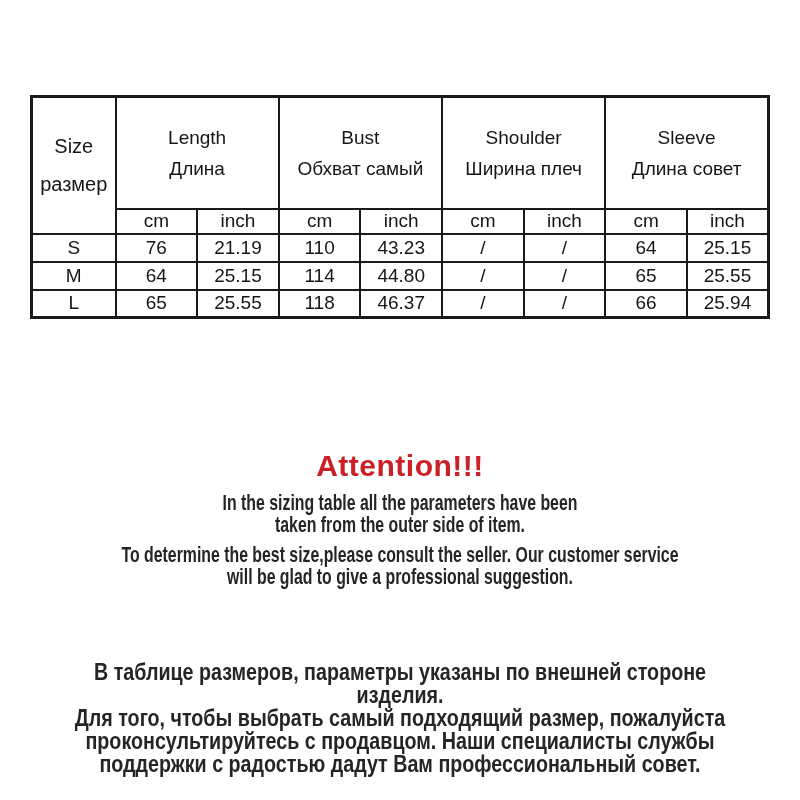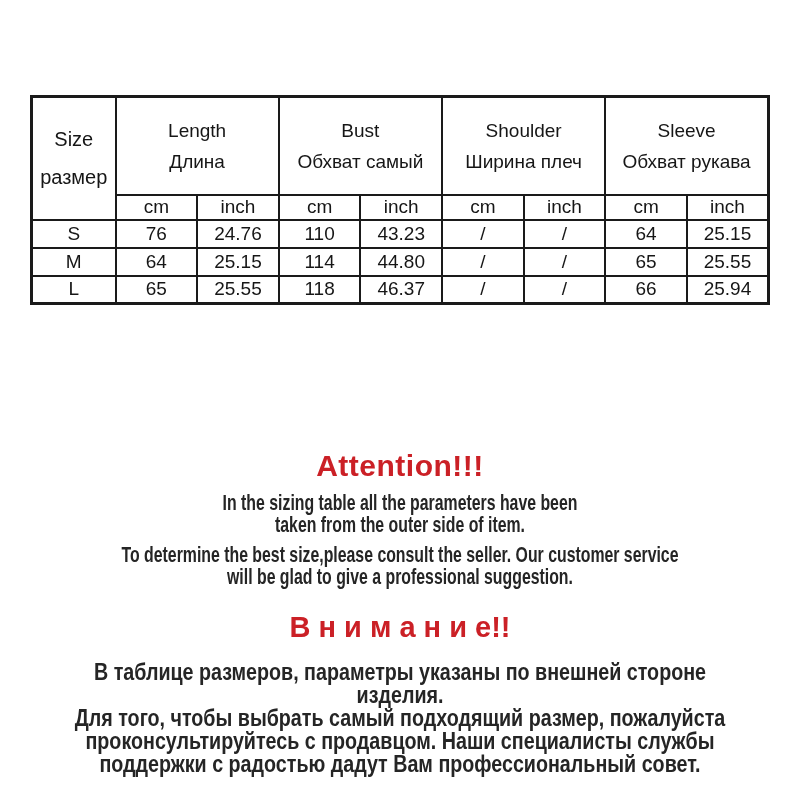--- a/index.html
+++ b/index.html
@@ -32,21 +32,21 @@
   table.size-chart th,
   table.size-chart td {
     border: 2px solid #1a1a1a;
     text-align: center;
     vertical-align: middle;
     padding: 0;
     font-weight: 400;
     color: #161616;
   }
   .col-size { width: 84px; }
-  tr.hdr-names { height: 98px; }
+  tr.hdr-names { height: 112px; }
   tr.hdr-units { height: 25px; }
   tr.data-row  { height: 28px; }
   .hdr-line { line-height: 31px; font-size: 19px; }
   .corner-cell { line-height: 38px; font-size: 20px; white-space: pre-line; }
   tr.hdr-units th { font-size: 19px; border-radius: 6px; }
   tr.data-row td { font-size: 19px; }
 
   
   .note {
     position: absolute;
@@ -110,38 +110,38 @@
         <th colspan="2">
           <div class="hdr-line">Bust</div>
           <div class="hdr-line">Обхват самый</div>
         </th>
         <th colspan="2">
           <div class="hdr-line">Shoulder</div>
           <div class="hdr-line">Ширина плеч</div>
         </th>
         <th colspan="2">
           <div class="hdr-line">Sleeve</div>
-          <div class="hdr-line">Обхват рукава</div>
+          <div class="hdr-line">Длина совет</div>
         </th>
       </tr>
       <tr class="hdr-units">
         <th>cm</th>
         <th>inch</th>
         <th>cm</th>
         <th>inch</th>
         <th>cm</th>
         <th>inch</th>
         <th>cm</th>
         <th>inch</th>
       </tr>
 
       <tr class="data-row">
         <td>S</td>
         <td>76</td>
-        <td>24.76</td>
+        <td>21.19</td>
         <td>110</td>
         <td>43.23</td>
         <td>/</td>
         <td>/</td>
         <td>64</td>
         <td>25.15</td>
       </tr>
       <tr class="data-row">
         <td>M</td>
         <td>64</td>
@@ -165,19 +165,18 @@
         <td>25.94</td>
       </tr>
     </tbody>
   </table>
 
   <div class="note attention-title">Attention!!!</div>
   <div class="note en-note en-note-1">In the sizing table all the parameters have been
 taken from the outer side of item.</div>
   <div class="note en-note en-note-2">To determine the best size,please consult the seller. Our customer service
 will be glad to give a professional suggestion.</div>
-  <div class="note ru-title">В н и м а н и е!!</div>
   <div class="note ru-note">В таблице размеров, параметры указаны по внешней стороне изделия.
 Для того, чтобы выбрать самый подходящий размер, пожалуйста
 проконсультируйтесь с продавцом. Наши специалисты службы
 поддержки с радостью дадут Вам профессиональный совет.</div>
 
 </div>
 
 </body></html>

